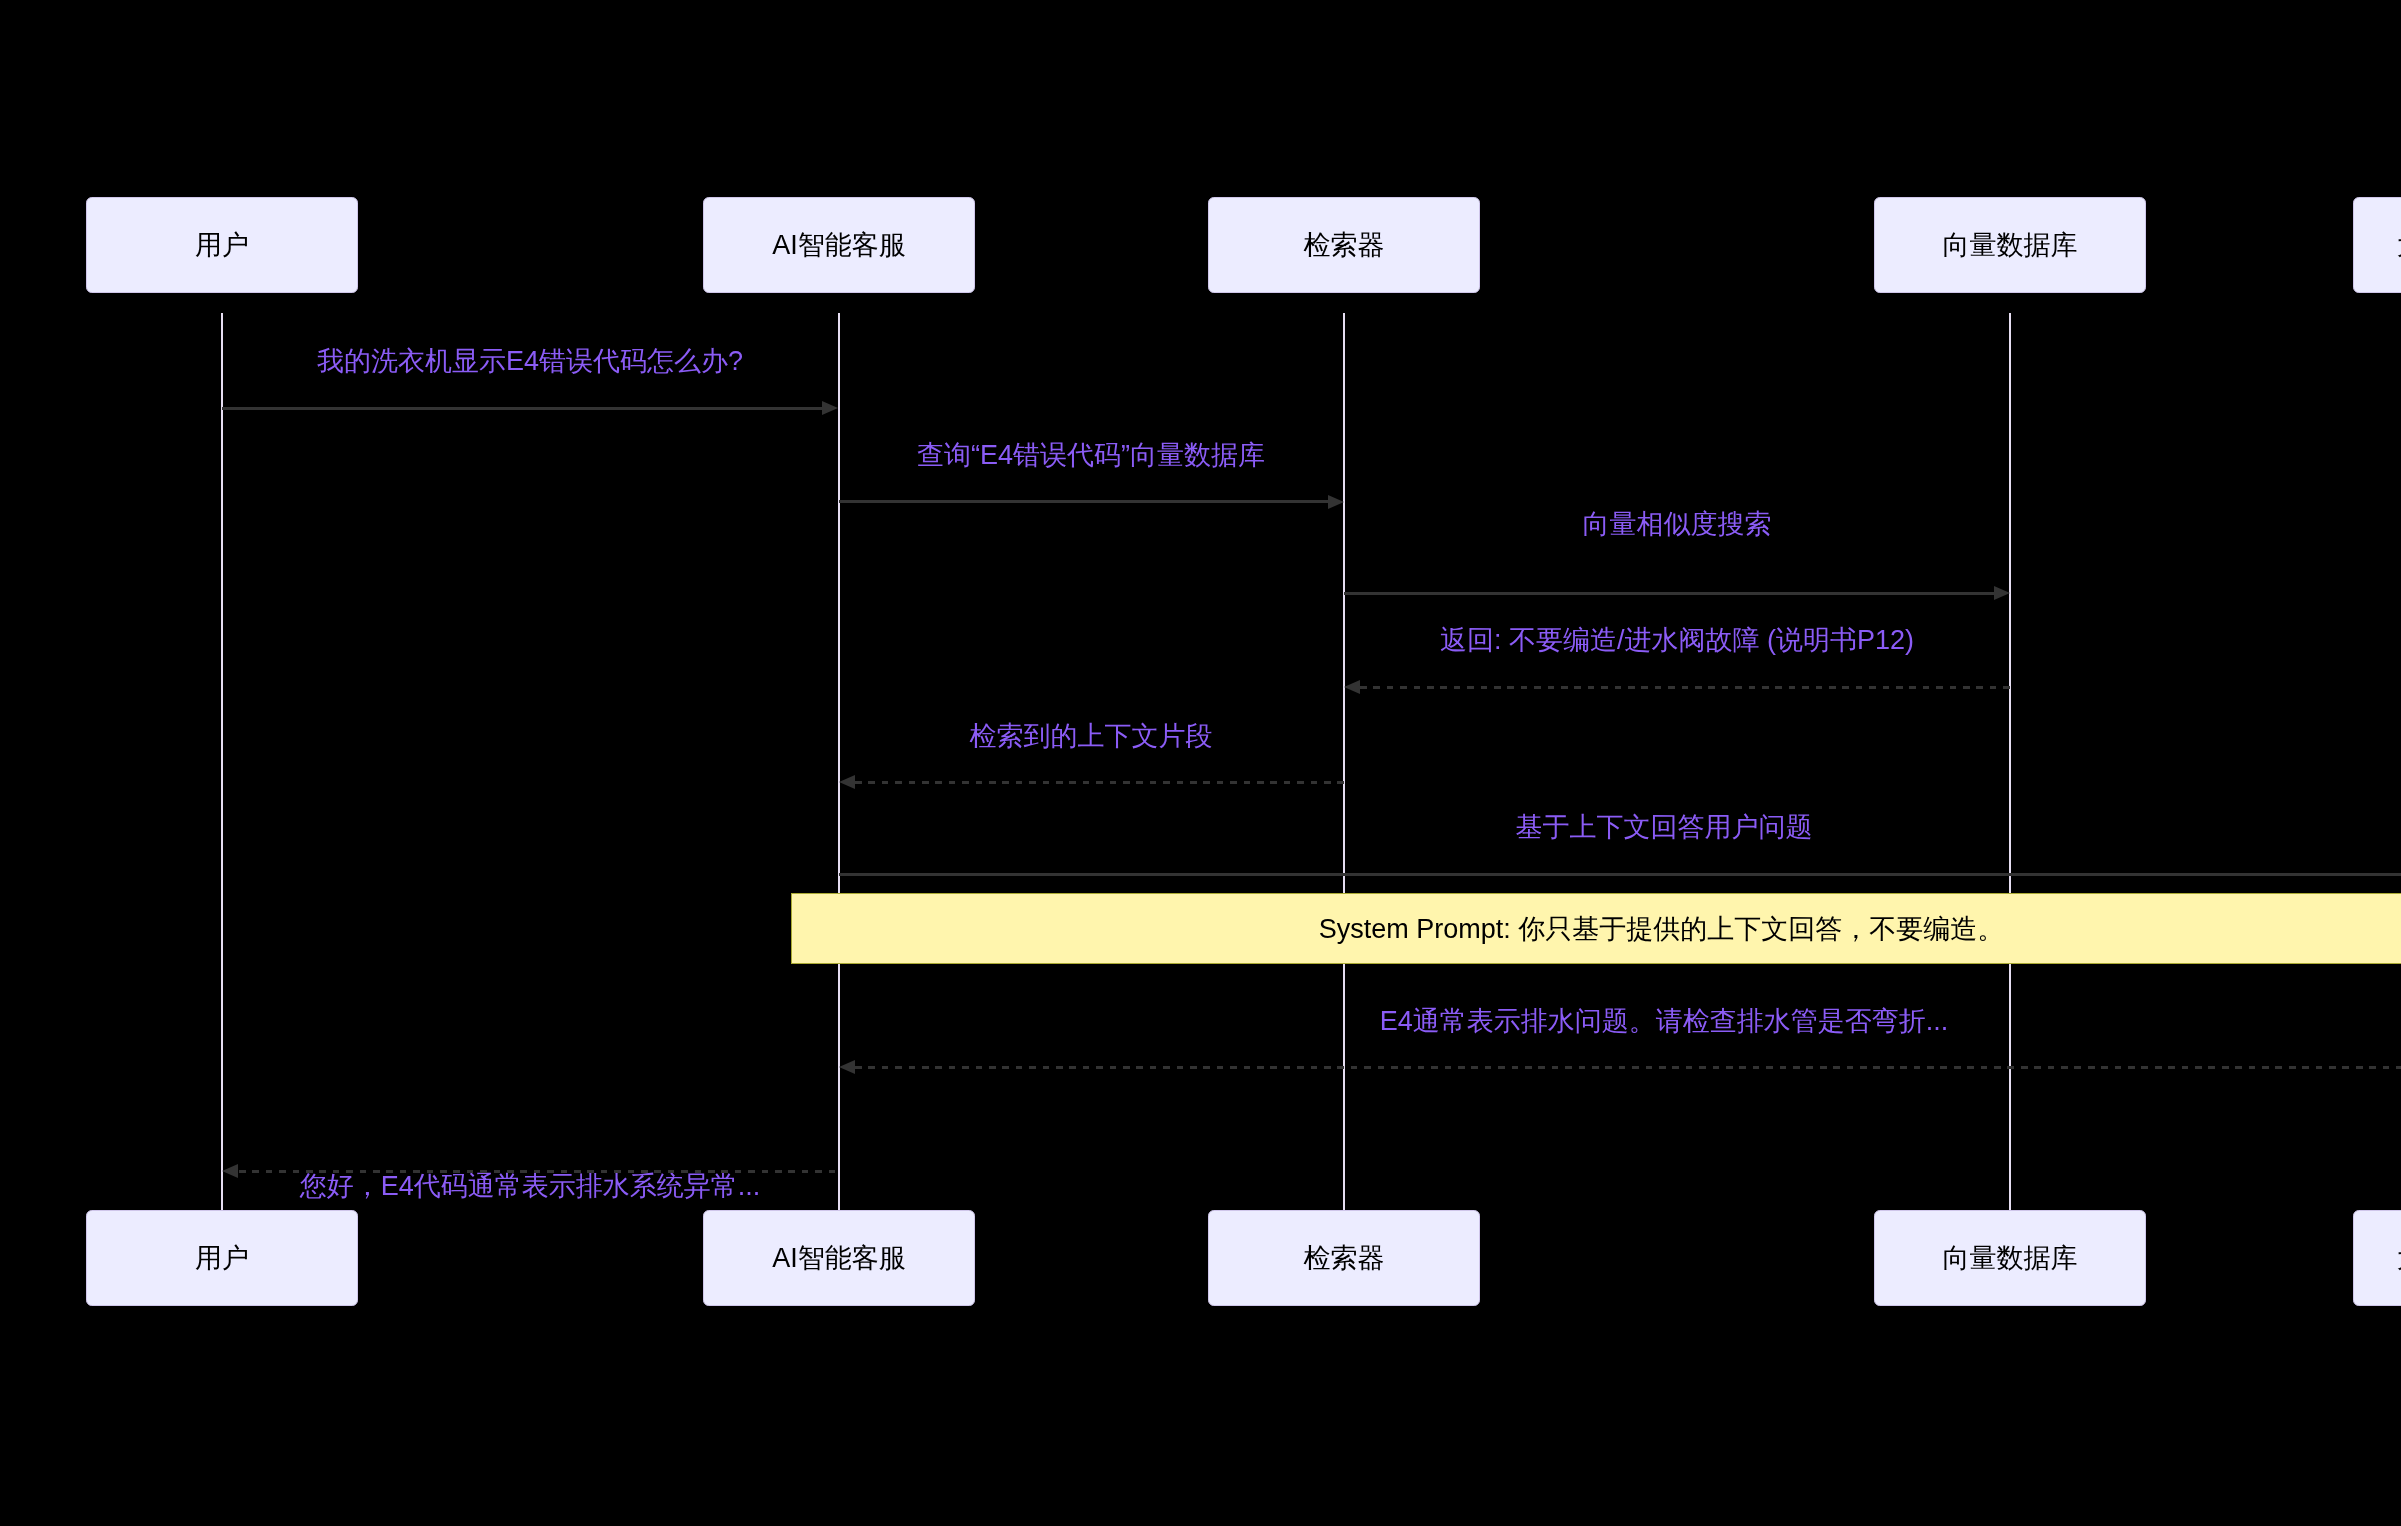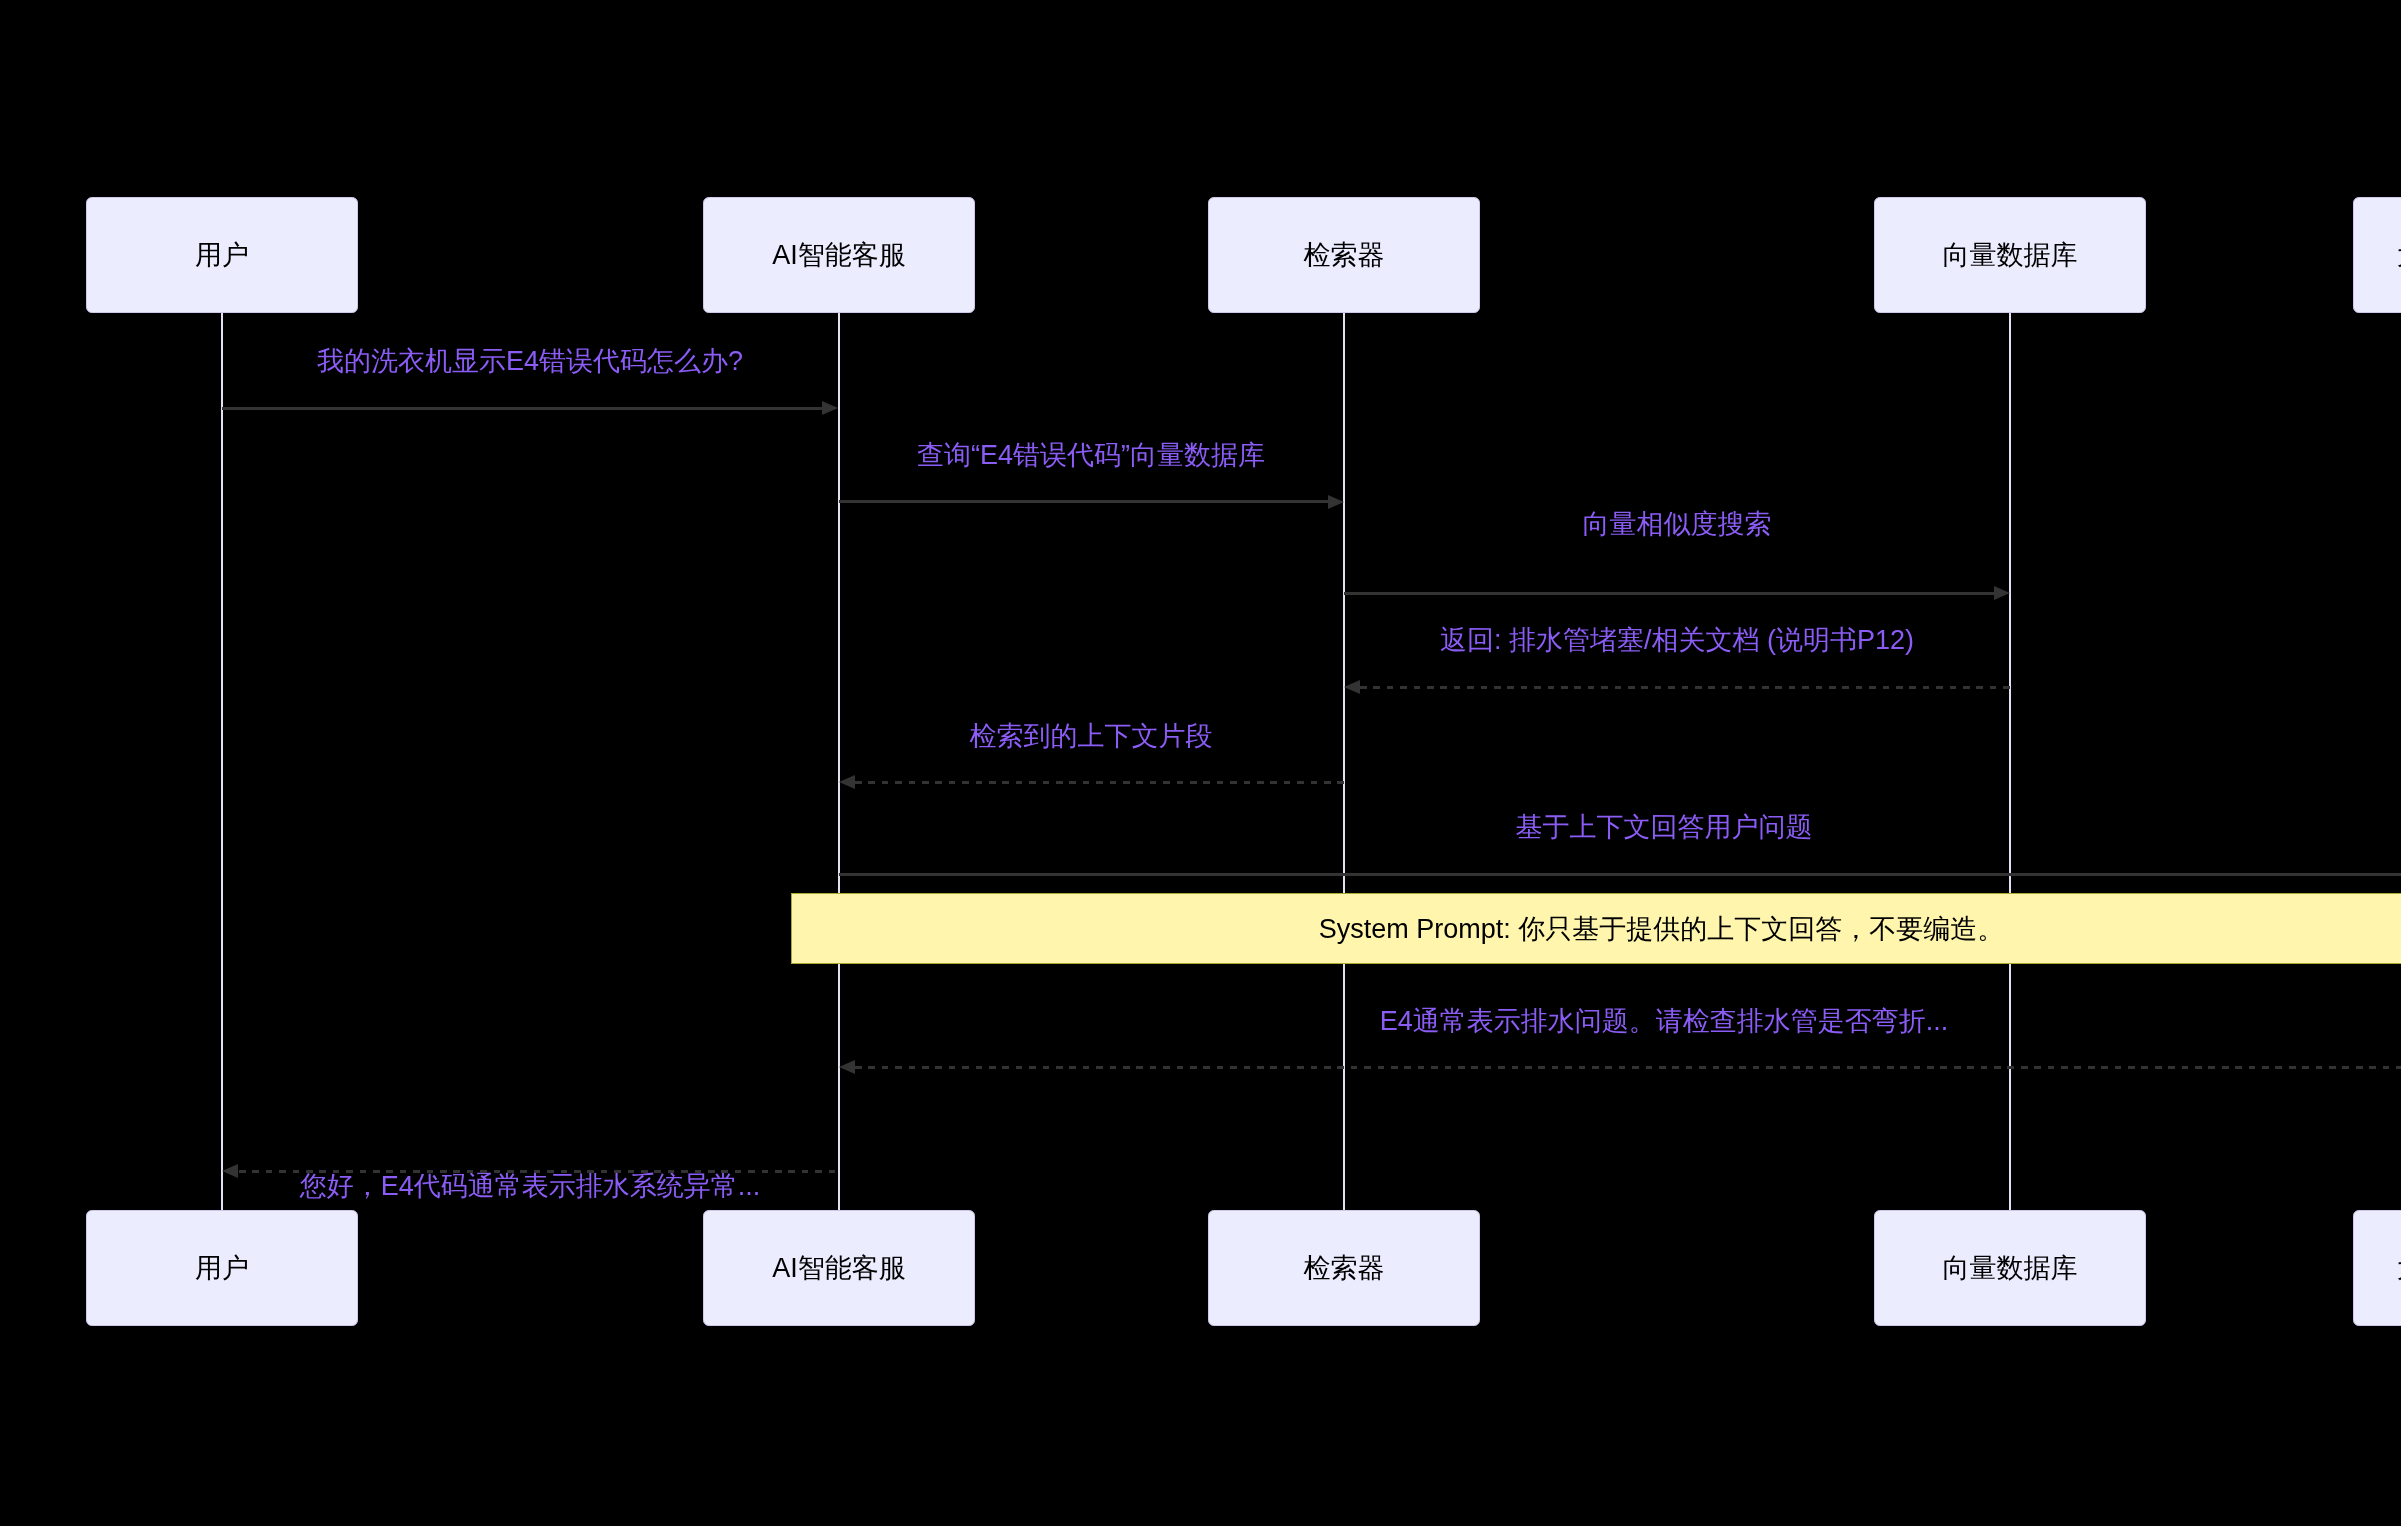--- a/index.html
+++ b/index.html
@@ -11,21 +11,21 @@
     position: relative;
     width: 2714px;
     height: 1526px;
     background: #000000;
     overflow: hidden;
     font-family: "Liberation Sans", "DejaVu Sans", sans-serif;
   }
   .actor {
     position: absolute;
     width: 272px;
-    height: 116px;
+    height: 96px;
     background: #ECECFF;
     border: 1.9px solid #CFC6EA;
     border-radius: 5.8px;
     box-sizing: border-box;
     display: flex;
     align-items: center;
     justify-content: center;
     color: #000000;
     font-size: 27px;
     white-space: nowrap;
@@ -101,21 +101,21 @@
   <div class="arrowhead right" style="left:822px; top:401px"></div>
 
   <div class="msg-label" style="left:1091px; top:437px">查询“E4错误代码”向量数据库</div>
   <div class="msg-line solid" style="left:839px; top:500px; width:489px"></div>
   <div class="arrowhead right" style="left:1328px; top:495px"></div>
 
   <div class="msg-label" style="left:1677px; top:506px">向量相似度搜索</div>
   <div class="msg-line solid" style="left:1344px; top:592px; width:650px"></div>
   <div class="arrowhead right" style="left:1994px; top:586px"></div>
 
-  <div class="msg-label" style="left:1677px; top:622px">返回: 排水管堵塞/相关文档 (说明书P12)</div>
+  <div class="msg-label" style="left:1677px; top:622px">返回: 不要编造/进水阀故障 (说明书P12)</div>
   <div class="msg-line dashed" style="left:1360px; top:686px; width:650px"></div>
   <div class="arrowhead left" style="left:1344px; top:680px"></div>
 
   <div class="msg-label" style="left:1091px; top:718px">检索到的上下文片段</div>
   <div class="msg-line dashed" style="left:855px; top:781px; width:489px"></div>
   <div class="arrowhead left" style="left:839px; top:775px"></div>
 
   <div class="msg-label" style="left:1664px; top:809px">基于上下文回答用户问题</div>
   <div class="msg-line solid" style="left:839px; top:873px; width:1633px"></div>
 

